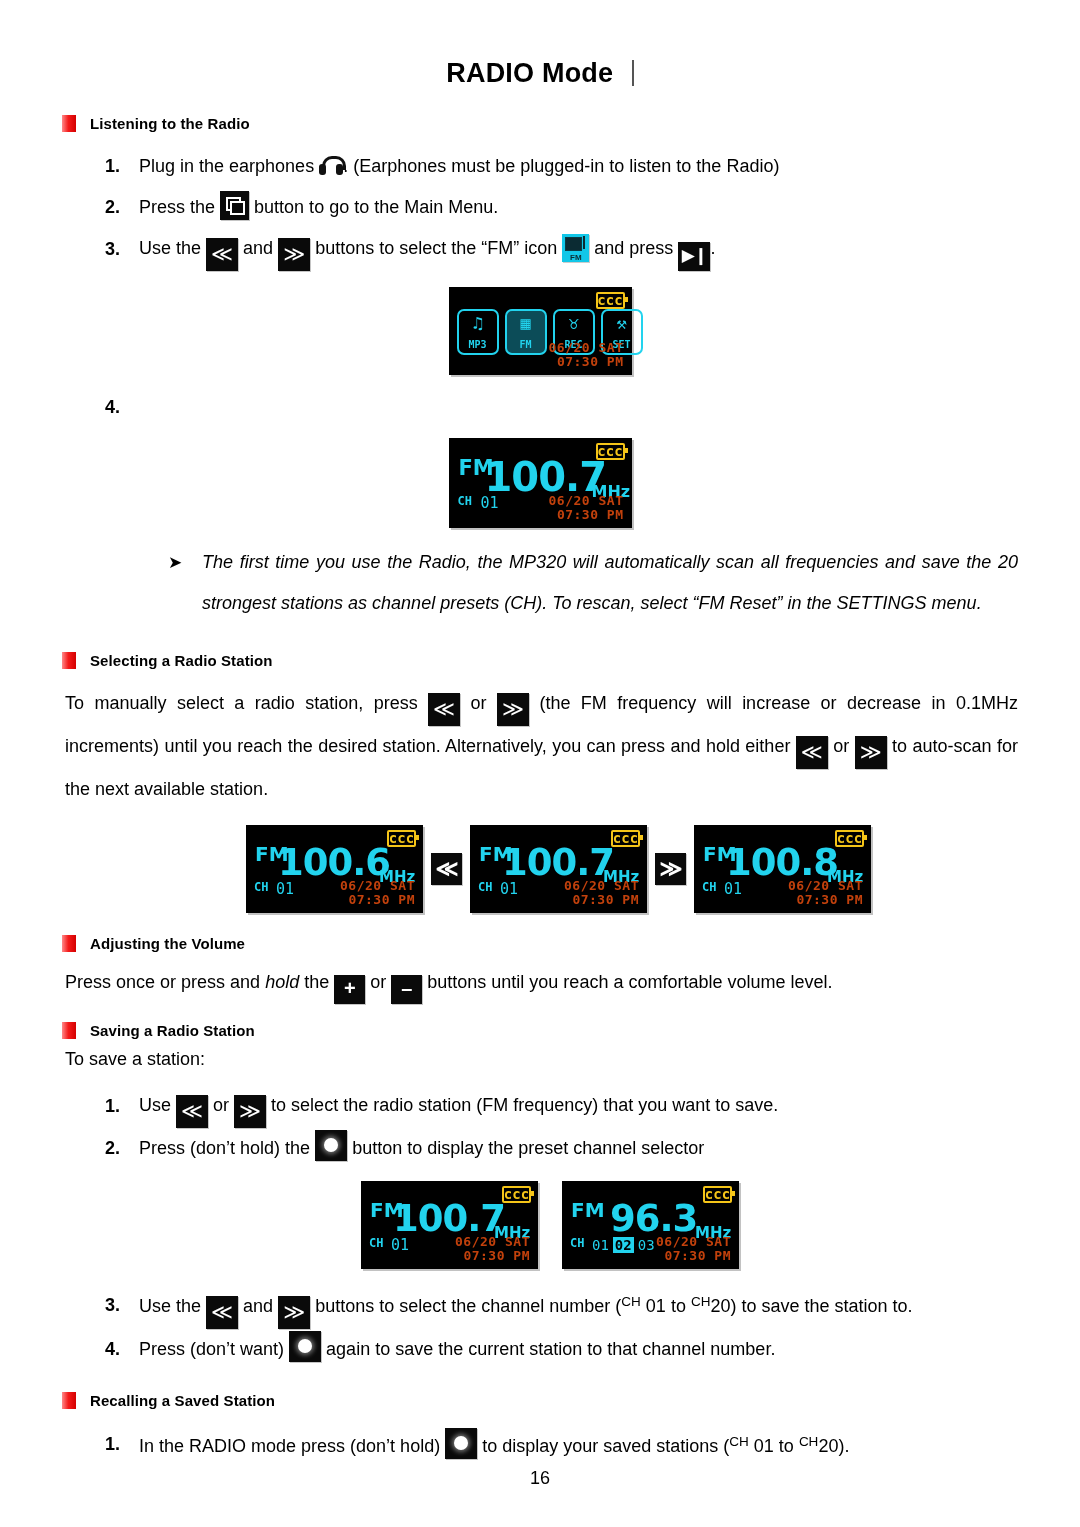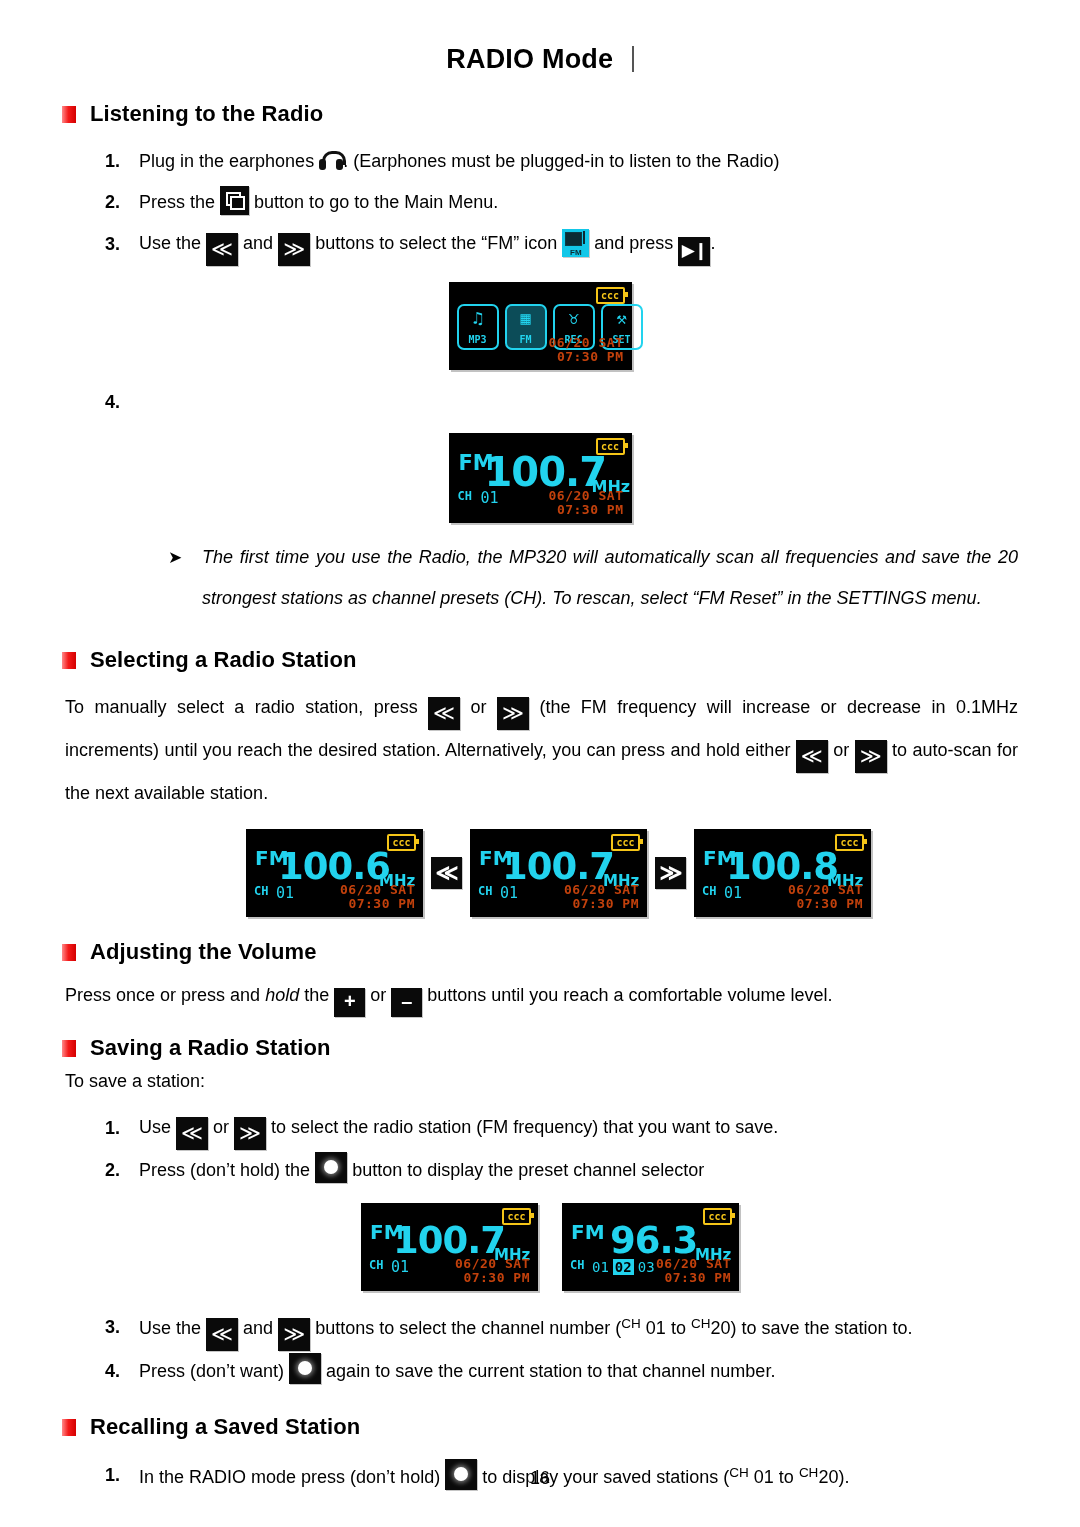--- a/index.html
+++ b/index.html
@@ -7,31 +7,31 @@
     width:1080px; height:1527px;
     background:#ffffff;
     font-family:"Liberation Sans", sans-serif;
     color:#000000;
     position:relative;
     overflow:hidden;
   }
   .page { position:relative; width:1080px; height:1527px; padding:0; box-sizing:border-box; }
 
   
-  .title-wrap { text-align:center; padding-top:44px; }
+  .title-wrap { text-align:center; padding-top:58px; }
   .title { font-size:27px; font-weight:bold; letter-spacing:0.2px; display:inline-block; }
   .title-cursor { display:inline-block; width:2px; height:26px; background:#555; vertical-align:-4px; margin-left:14px; }
 
   
   .sect { margin:0 0 0 62px; display:flex; align-items:center; }
   .sect-bullet {
     width:14px; height:17px; margin-right:14px; flex:none;
     background:linear-gradient(to right,#ff8a8a 0%, #f41b1b 45%, #d40000 100%);
   }
-  .sect-title { font-size:22px; font-weight:bold; letter-spacing:0.1px; }
+  .sect-title { font-size:15px; font-weight:bold; letter-spacing:0.1px; }
   .para { margin:0 62px 0 65px; font-size:18px; line-height:40px; text-align:justify; }
   .para-left { text-align:left; }
 
   
   .numlist { margin:0 0 0 105px; }
   .numrow { display:flex; align-items:center; font-size:18px; line-height:41px; }
   .numrow .num { font-weight:bold; width:34px; flex:none; }
   .numrow .txt { white-space:nowrap; }
 
   
@@ -87,21 +87,21 @@
   
   .lcd {
     background:#000000; position:relative; box-sizing:border-box;
     font-family:"DejaVu Sans Mono", monospace; color:#22d3ee;
     box-shadow:2px 2px 0 rgba(120,120,120,0.45);
   }
   .lcd-batt {
     position:absolute; right:7px; top:5px;
     width:25px; height:13px; border:2px solid #f5c518; border-radius:2px;
     display:flex; align-items:center; justify-content:center;
-    font-size:10px; font-weight:bold; color:#f5c518; letter-spacing:0px;
+    font-size:14px; font-weight:bold; color:#f5c518; letter-spacing:0px;
     font-family:"DejaVu Sans Mono", monospace; line-height:9px;text-align:right;
   }
   .lcd-batt::after {
     content:""; position:absolute; right:-5px; top:3px; width:3px; height:5px; background:#f5c518;
   }
   .lcd-dt {
     position:absolute; right:8px; bottom:6px; text-align:right;
     font-size:13px; line-height:14px; letter-spacing:0.5px; color:#c2410c;
     font-family:"DejaVu Sans Mono", monospace; font-weight:bold;
   }

